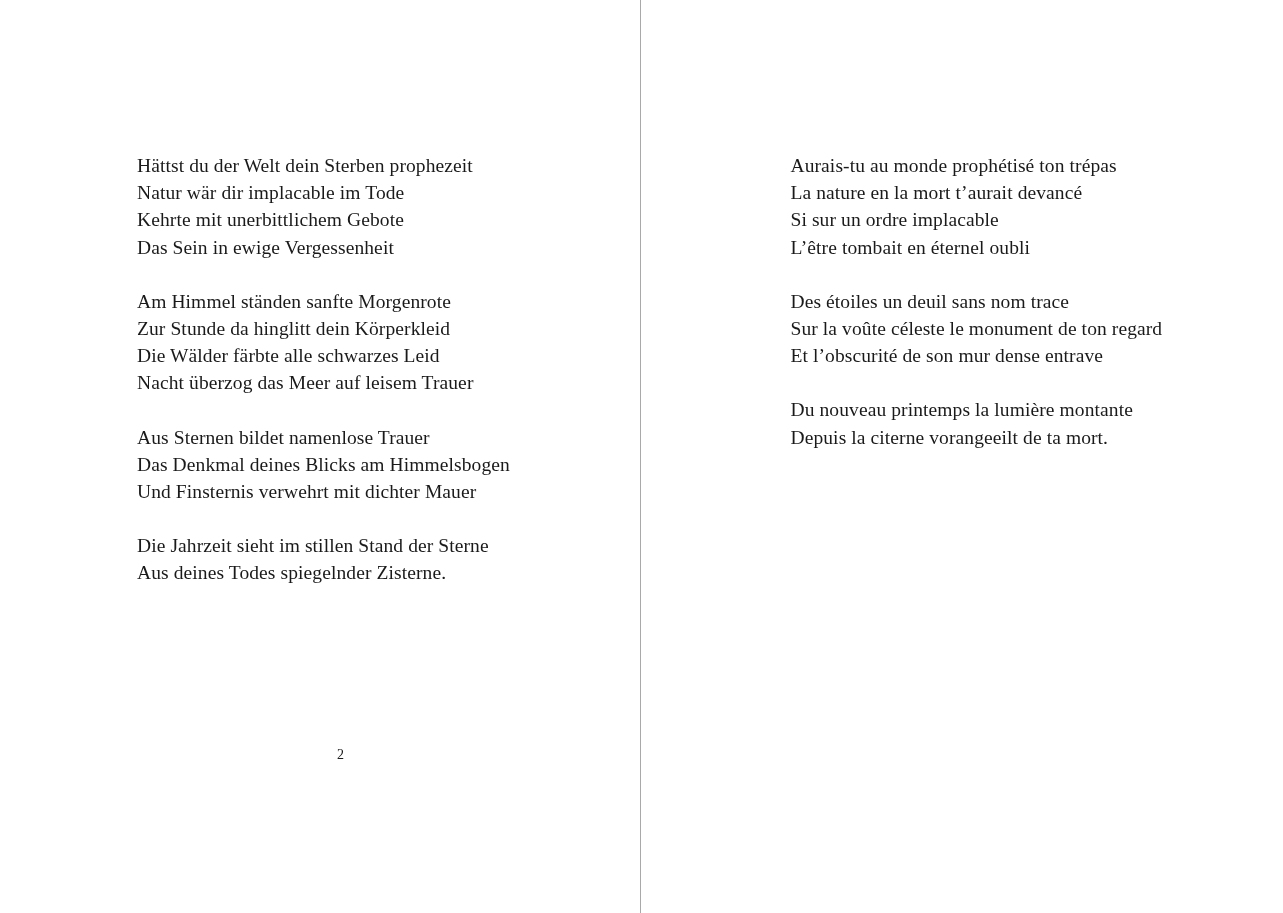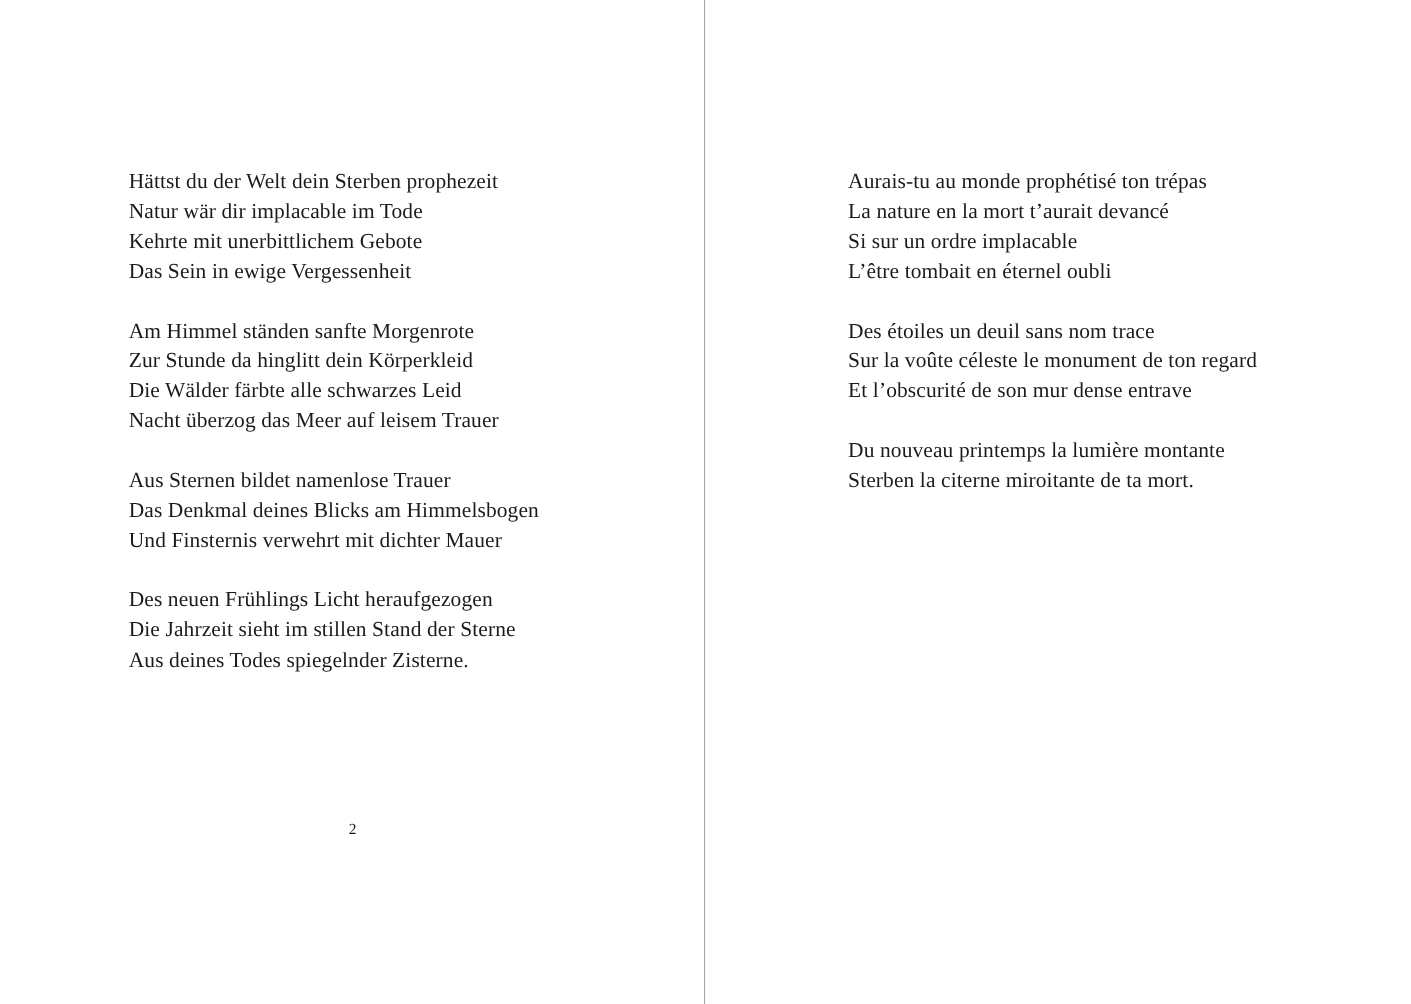--- a/index.html
+++ b/index.html
@@ -17,20 +17,21 @@
   }
   .spread {
     position: absolute;
     inset: 0;
     display: flex;
   }
   .page {
     position: relative;
     height: 100%;
     box-sizing: border-box;
+    margin-left: 20px;
   }
   .page-left {
     width: 641px;
     padding-left: 117px;
     padding-right: 40px;
   }
   .page-right {
     width: 642px;
     padding-left: 130px;
     padding-right: 52px;
@@ -93,21 +94,20 @@
         <div class="line">Nacht überzog das Meer auf leisem Trauer</div>
       </div>
 
       <div class="stanza">
         <div class="line">Aus Sternen bildet namenlose Trauer</div>
         <div class="line">Das Denkmal deines Blicks am Himmelsbogen</div>
         <div class="line">Und Finsternis verwehrt mit dichter Mauer</div>
       </div>
 
       <div class="stanza">
-        <div class="line">Des neuen Frühlings Licht heraufgezogen</div>
         <div class="line">Die Jahrzeit sieht im stillen Stand der Sterne</div>
         <div class="line">Aus deines Todes spiegelnder Zisterne.</div>
       </div>
 
     </div>
     <div class="folio">2</div>
   </div>
 
   <div class="gutter"></div>
 
@@ -123,19 +123,19 @@
 
 
       <div class="stanza">
         <div class="line">Des étoiles un deuil sans nom trace</div>
         <div class="line">Sur la voûte céleste le monument de ton regard</div>
         <div class="line">Et l’obscurité de son mur dense entrave</div>
       </div>
 
       <div class="stanza">
         <div class="line">Du nouveau printemps la lumière montante</div>
-        <div class="line">Sterben la citerne miroitante de ta mort.</div>
+        <div class="line">Depuis la citerne vorangeeilt de ta mort.</div>
       </div>
 
     </div>
   </div>
 
 </div>
 
 </body></html>

